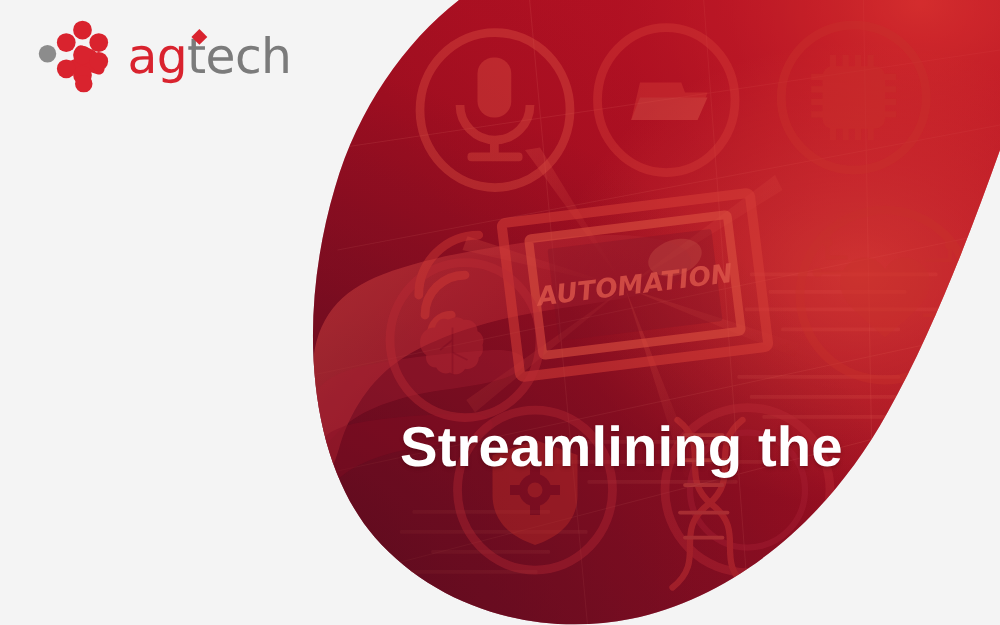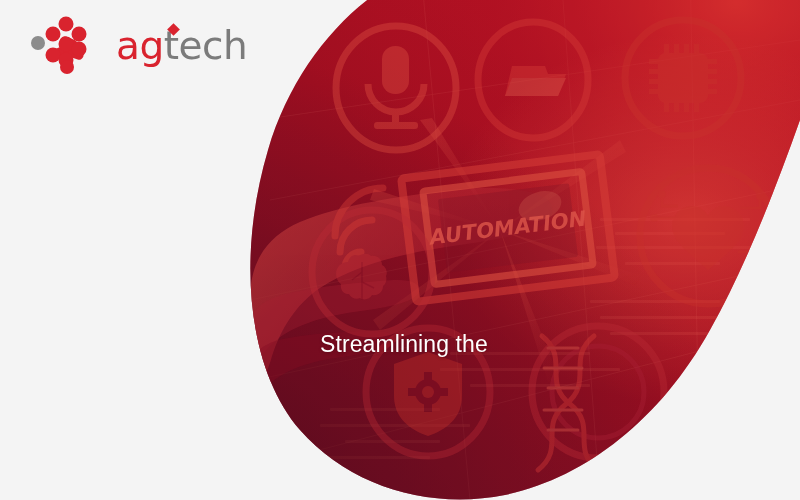--- a/index.html
+++ b/index.html
@@ -21,21 +21,20 @@
     overflow: hidden;
   }
 
   
   #logo {
     position: absolute;
     left: 30px;
     top: 16px;
     display: flex;
     align-items: center;
-    gap: 14px;
     z-index: 30;
     justify-content: flex-end;
   }
   #logo-mark { width: 72px; height: 58px; display: block; }
   #logo-word {
     font-size: 39px;
     letter-spacing: -0.5px;
     line-height: 1;
     white-space: nowrap;
     position: relative;
@@ -61,23 +60,23 @@
   }
   #blob-svg { position: absolute; inset: 0; }
 
   
   #title {
     position: absolute;
     left: 320px;
     top: 330px;
     z-index: 25;
     color: #ffffff;
-    font-size: 23px;
+    font-size: 45px;
     line-height: 1.24;
-    font-weight: 400;
+    font-weight: 700;
     font-family: "Liberation Sans", sans-serif;
     letter-spacing: 0.1px;
     text-shadow: 0 1px 3px rgba(60,0,10,0.35);
   }
   #title .line { display: block; white-space: nowrap; }
 </style>
 </head>
 <body>
 
 <div id="slide">

